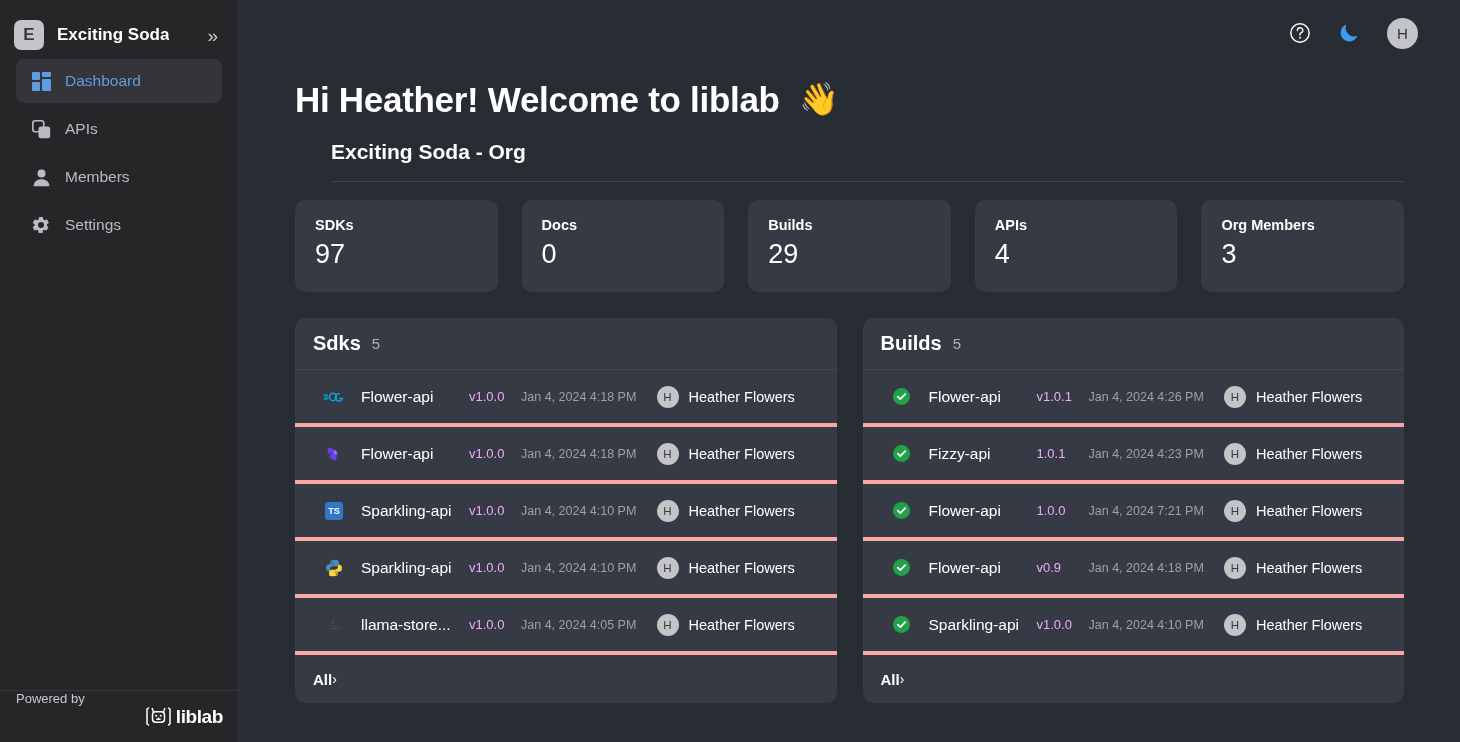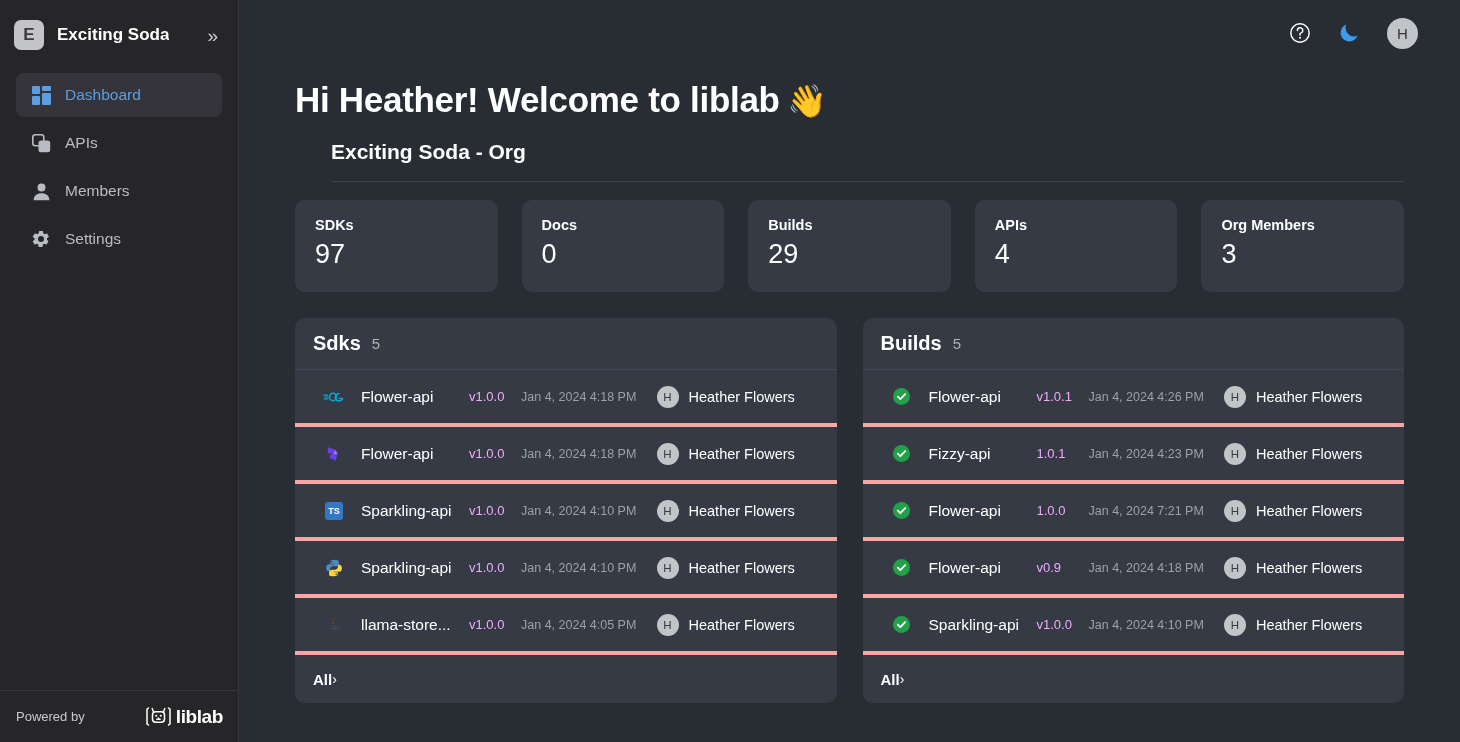--- a/index.html
+++ b/index.html
@@ -34,38 +34,38 @@
   .org-name {
     margin-left: 13px; color: #ffffff;
     font-size: 17px; font-weight: bold;
     white-space: nowrap; overflow: hidden;
   }
   .collapse-btn {
     margin-left: auto; color: #cfcfd3;
     font-size: 19px; line-height: 1;
     cursor: pointer; padding: 2px 4px;
   }
-  .nav { margin-top: 17px; padding: 0 16px; }
+  .nav { margin-top: 3px; padding: 0 16px; }
   .nav-item {
     display: flex; align-items: center;
     height: 44px; border-radius: 8px;
     padding: 0 14px; margin-bottom: 4px;
     cursor: pointer;
     color: #b9bcc2; font-size: 15.5px;
   }
   .nav-item.active { background: #34343a; color: #5c9ee0; }
   .nav-ico { width: 22px; height: 22px; margin-right: 13px;
              display: flex; align-items: center; justify-content: center; flex: 0 0 22px; }
   .nav-label { white-space: nowrap; }
 
   .powered {
     position: absolute; left: 0; bottom: 0;
     width: 239px; height: 52px;
     border-top: 1px solid #36363a;
-    display: flex; align-items: center;
+    display: flex; 
     padding: 0 16px;
   }
   .powered-text { color: #c8c9cd; font-size: 13px; }
   .liblab-logo { margin-left: auto; display: flex; align-items: center; gap: 5px; }
   .liblab-word { color: #fff; font-size: 19px; font-weight: bold; letter-spacing: -0.4px; }
 
   
   .main { flex: 1; height: 742px; background: #282c33;
           position: relative; overflow: hidden; }
   .topbar {
@@ -77,21 +77,21 @@
     width: 31px; height: 31px; border-radius: 50%;
     background: #c3c4c7; color: #36363a;
     font-size: 15px; display: flex; align-items: center; justify-content: center;
     cursor: pointer;
   }
 
   .content { padding: 0 56px 0 56px; }
   .greeting {
     color: #ffffff; font-size: 35px; font-weight: bold;
     letter-spacing: -0.3px; margin-top: 14px;
-    display: flex; align-items: flex-end; gap: 8px;
+    display: flex; align-items: flex-start; gap: 20px;
   }
   .wave { font-size: 32px; }
   .orgline {
     color: #ffffff; font-size: 21px; font-weight: bold;
     margin-top: 20px; padding-bottom: 17px;
     border-bottom: 1px solid #3e434c;
     margin-left: 36px;
   }
 
   

